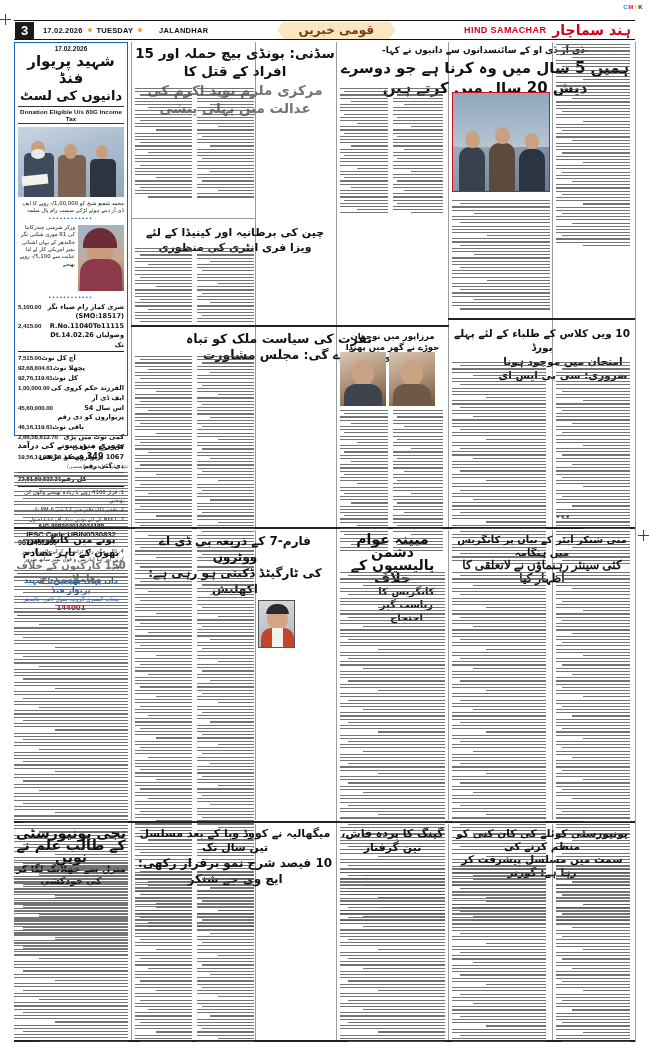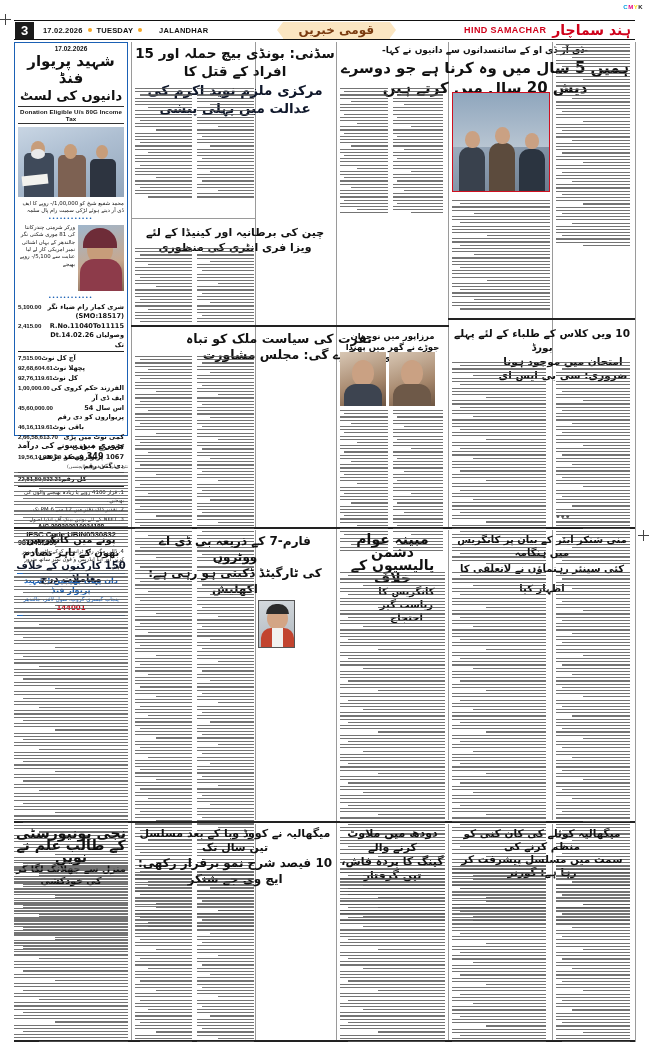--- a/index.html
+++ b/index.html
@@ -66,21 +66,21 @@
   .rule-h { position:absolute; height:1px; background:#9a9a9a; }
   .rule-h.thick { height:1.6px; background:#222; }
 
   .ur {
     direction:rtl; font-family:"DejaVu Sans", sans-serif; text-align:right;
   }
   .hl {
     direction:rtl; font-family:"DejaVu Sans", sans-serif; text-align:center;
     font-weight:bold; color:#111; line-height:1.45;
   }
-  .hl.red   { color:#0f172a; }
+  .hl.red   { color:#737373; }
 
   
   .body-copy { position:absolute; direction:rtl; }
   .body-copy .ln {
     height:1.15px; background:#565656; margin-bottom:2.05px; opacity:.82;
   }
   .body-copy .ln.s1 { width:100%; }
   .body-copy .ln.s2 { width:92%; }
   .body-copy .ln.s3 { width:78%; }
   .body-copy .ln.s4 { width:64%; }
@@ -1523,21 +1523,21 @@
       <div class="ln s1"></div>
     <div class="ln s2"></div>
       <div class="ln s1"></div>
       <div class="ln s1"></div>
       <div class="ln s3"></div>
       <div class="ln s1"></div>
   </div>
 
   <div class="col" style="left:452px;top:533px;width:180px;">
     <div class="hl" style="font-size:10px;line-height:13px;">منی شنکر ایئر کے بیان پر کانگریس میں ہنگامہ</div>
-    <div class="hl" style="font-size:10px;line-height:20px;">کئی سینئر رہنماؤں نے لاتعلقی کا اظہار کیا</div>
+    <div class="hl" style="font-size:12px;line-height:13px;font-family:Liberation Serif, serif;">کئی سینئر رہنماؤں نے لاتعلقی کا اظہار کیا</div>
   </div>
   <div class="body-copy" style="left:452px;top:572px;width:94px;">
     <div class="ln s1"></div>
       <div class="ln s2"></div>
       <div class="ln s1"></div>
       <div class="ln s1"></div>
       <div class="ln s3"></div>
     <div class="ln s1"></div>
       <div class="ln s1"></div>
       <div class="ln s2"></div>
@@ -1935,21 +1935,20 @@
       <div class="ln s1"></div>
       <div class="ln s2"></div>
     <div class="ln s1"></div>
       <div class="ln s1"></div>
       <div class="ln s4"></div>
       <div class="ln s1"></div>
 
   </div>
 
   <div class="col" style="left:340px;top:827px;width:105px;">
-    <div class="hl" style="font-size:11px;line-height:14px;">دودھ میں ملاوٹ کرنے والے</div>
     <div class="hl" style="font-size:11px;line-height:14px;">گینگ کا پردہ فاش، تین گرفتار</div>
   </div>
   <div class="body-copy" style="left:340px;top:872px;width:105px;">
     <div class="ln s1"></div>
       <div class="ln s2"></div>
       <div class="ln s1"></div>
       <div class="ln s1"></div>
       <div class="ln s3"></div>
     <div class="ln s1"></div>
       <div class="ln s1"></div>
@@ -1997,21 +1996,21 @@
       <div class="ln s1"></div>
       <div class="ln s1"></div>
     <div class="ln s4"></div>
       <div class="ln s1"></div>
       <div class="ln s1"></div>
       <div class="ln s2"></div>
 
   </div>
 
   <div class="col" style="left:452px;top:827px;width:180px;">
-    <div class="hl" style="font-size:10.5px;line-height:13px;">میگھالیہ کوئلے کی کان کنی کو منظم کرنے کی</div>
+    <div class="hl" style="font-size:10.5px;line-height:13px;">یونیورسٹی کوئلے کی کان کنی کو منظم کرنے کی</div>
     <div class="hl" style="font-size:10.5px;line-height:13px;">سمت میں مسلسل پیشرفت کر رہا ہے: گورنر</div>
   </div>
   <div class="body-copy" style="left:452px;top:866px;width:94px;">
     <div class="ln s1"></div>
       <div class="ln s2"></div>
       <div class="ln s1"></div>
       <div class="ln s1"></div>
       <div class="ln s3"></div>
     <div class="ln s1"></div>
       <div class="ln s1"></div>

